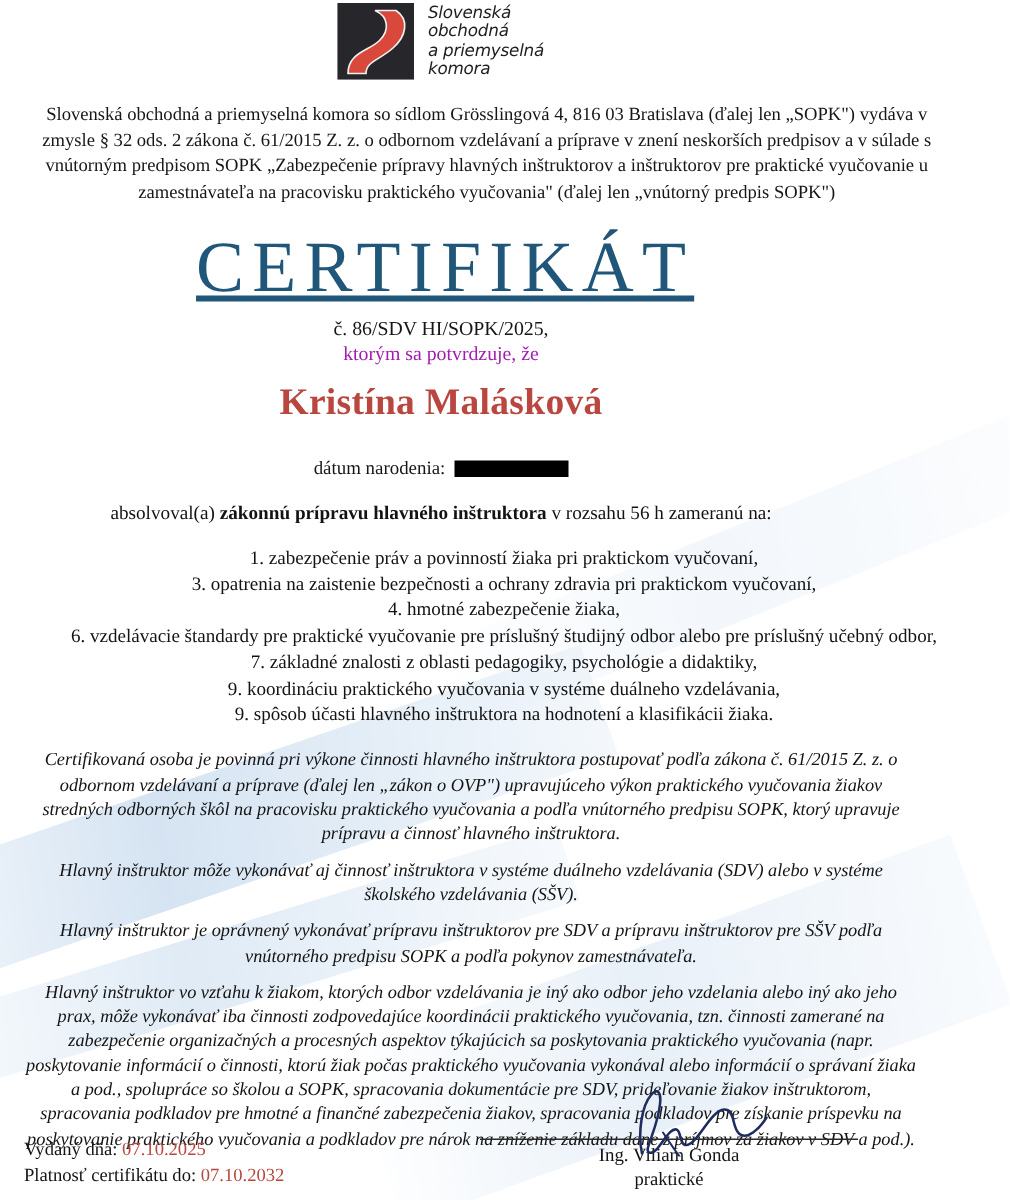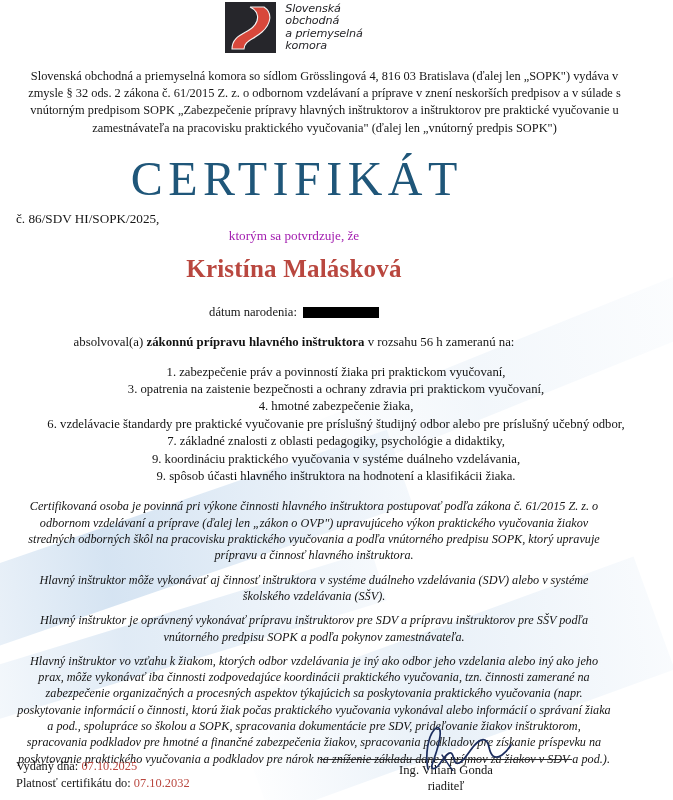--- a/index.html
+++ b/index.html
@@ -101,23 +101,24 @@
   
   .cert-title {
     margin: 17px 0 0;
     text-align: center;
     font-size: 48px;
     line-height: 50px;
     letter-spacing: 5.5px;
     color: #1f5679;
     font-weight: 400;
     text-indent: 5.5px;
+    text-decoration: underline;
   }
   .cert-no {
-    text-align: left;
+    text-align: center;
     font-size: 13.2px;
     line-height: 17px;
     margin-top: 6px;
     color: #161616;
   }
   .cert-sub {
     text-align: center;
     font-size: 13.2px;
     line-height: 17px;
     color: #a21caf;
@@ -311,17 +312,17 @@
       </div>
     </div>
 
     <div class="sign-block">
       <svg class="sign-scribble" viewBox="0 0 130 46" aria-hidden="true">
         <path d="M36 44 C33 30, 36 12, 42 5 C46 0, 49 3, 48 11 C47 22, 42 33, 40 40 C39 44, 42 45, 46 41 C51 35, 55 27, 59 28 C62 29, 61 36, 64 38 C68 40, 73 33, 78 26 C83 19, 88 13, 93 15 C98 17, 96 27, 101 31 C106 35, 114 28, 119 20" fill="none" stroke="#1c2d5e" stroke-width="1.7" stroke-linecap="round" stroke-linejoin="round"></path>
         <path d="M50 30 C54 36, 58 42, 61 46" fill="none" stroke="#1c2d5e" stroke-width="1.4" stroke-linecap="round"></path>
       </svg>
       <div class="sign-line"></div>
       <div class="sign-name">Ing. Viliam Gonda</div>
-      <div class="sign-role">riaditeľ</div>
+      <div class="sign-role">praktické</div>
     </div>
   </div>
 
 </div>
 
 </body></html>

